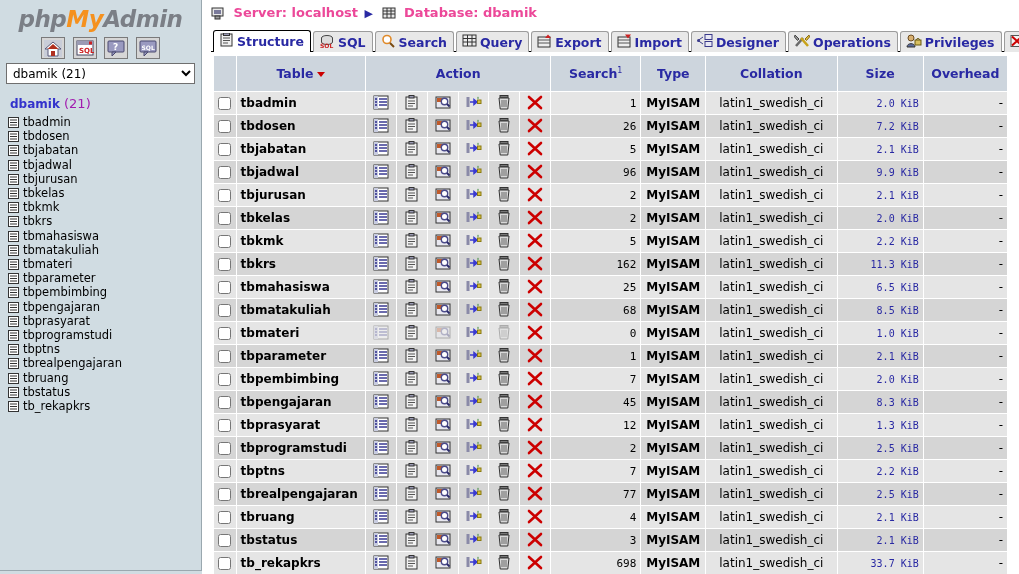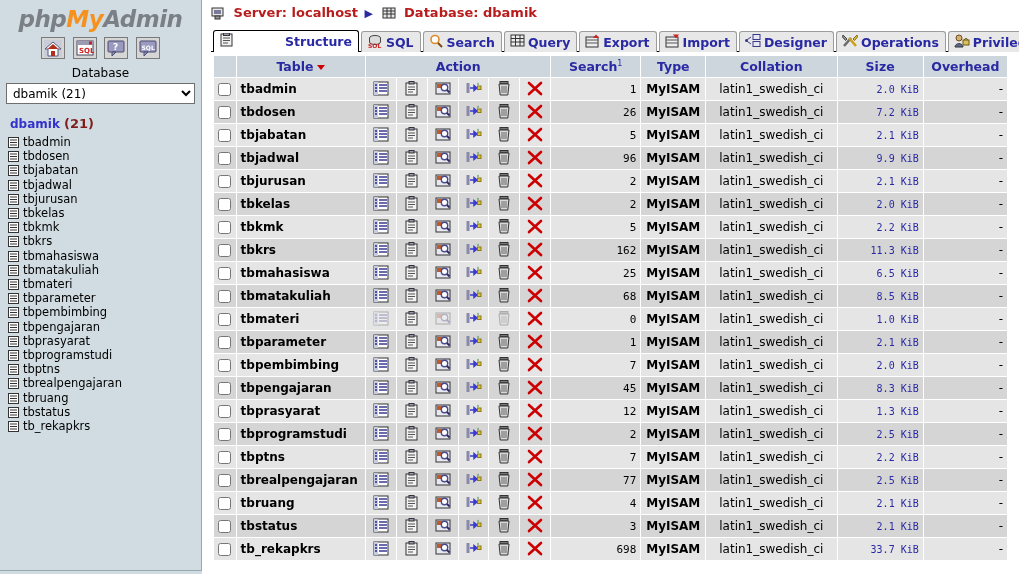--- a/index.html
+++ b/index.html
@@ -71,21 +71,21 @@
     border: 1px solid #6f6f6f;
     background: #ffffff;
     padding: 1px 2px;
   }
   .db-title {
     padding: 6px 0 4px 10px;
     font-size: 13px;
     color: #000000;
   }
   .db-title b { color: #3333cc; font-size: 12px; }
-  .db-title .cnt { color: #7f1d1d; font-weight: bold; }
+  .db-title .cnt { color: #a21caf; font-weight: normal; }
   ul.tbl-list { list-style: none; margin: 0; padding: 0 0 0 8px; }
   ul.tbl-list li {
     font-size: 11.5px;
     line-height: 14.2px;
     color: #000000;
     white-space: nowrap;
     cursor: pointer;
     padding: 0;
   }
   ul.tbl-list li .tico { display: inline-block; vertical-align: -2px; margin-right: 4px; }
@@ -101,21 +101,21 @@
   }
   .breadcrumb {
     padding: 4px 0 3px 0;
     font-size: 13px;
     font-weight: bold;
     color: #2929a3;
     white-space: nowrap;
     line-height: 18px;
   }
   .breadcrumb .ico { display: inline-block; vertical-align: -3px; margin-right: 3px; }
-  .breadcrumb a { color: #b91c1c; text-decoration: none; cursor: pointer; }
+  .breadcrumb a { color: #ec4899; text-decoration: none; cursor: pointer; }
   .breadcrumb .sep { color: #2929a3; margin: 0 4px 0 2px; font-size: 11px; }
 
   
   .tabs {
     display: flex;
     align-items: flex-end;
     border-bottom: 1px solid #000000;
     height: 23px;
     margin: 1px 0 0 0;
     padding-left: 2px;
@@ -138,38 +138,37 @@
     position: relative;
     top: 1px;
   }
   .tab .ico { margin-right: 3px; display: inline-block; vertical-align: middle; }
   .tab.active {
     background: #ffffff;
     border-color: #000000;
     top: 1px;
     height: 22px;
     z-index: 3;
-    gap: 48px;
   }
   .tab.drop { color: #cc0000; }
 
   
   .tbl-wrap { padding: 3px 0 0 2px; }
   table.structure {
     border-collapse: collapse;
     font-size: 12px;
     width: 795px;
   }
   table.structure th {
     background: #cdd5dd;
     color: #2929a3;
     font-weight: bold;
     font-size: 12.5px;
     text-align: center;
-    padding: 3px 6px;
+    padding: 10px 6px;
     border: 1px solid #ffffff;
     white-space: nowrap;
   }
   table.structure th sup { font-size: 8px; font-weight: normal; vertical-align: super; }
   table.structure th .sortarrow {
     display: inline-block;
     margin-left: 4px;
     width: 0; height: 0;
     border-left: 4px solid transparent;
     border-right: 4px solid transparent;
@@ -238,21 +237,20 @@
         </span>
         <span class="tbtn">
           <svg width="18" height="17" viewBox="0 0 18 17">
             <rect x="1" y="1" width="16" height="11" rx="1" fill="#9a9ac0" stroke="#4a4a70"></rect>
             <path d="M5 12 L5 16 L9 12 Z" fill="#9a9ac0" stroke="#4a4a70"></path>
             <text x="2.5" y="9.5" font-family="DejaVu Sans" font-size="6" font-weight="bold" fill="#ffffff">SQL</text>
           </svg>
         </span>
       </div>
 
-      <div class="db-label">Database</div>
 
       <div class="db-select-wrap">
         <select class="db-select">
           <option>dbamik (21)</option>
         </select>
       </div>
 
       <div class="db-title">
         <b>dbamik</b>
         <span class="cnt">(21)</span>

